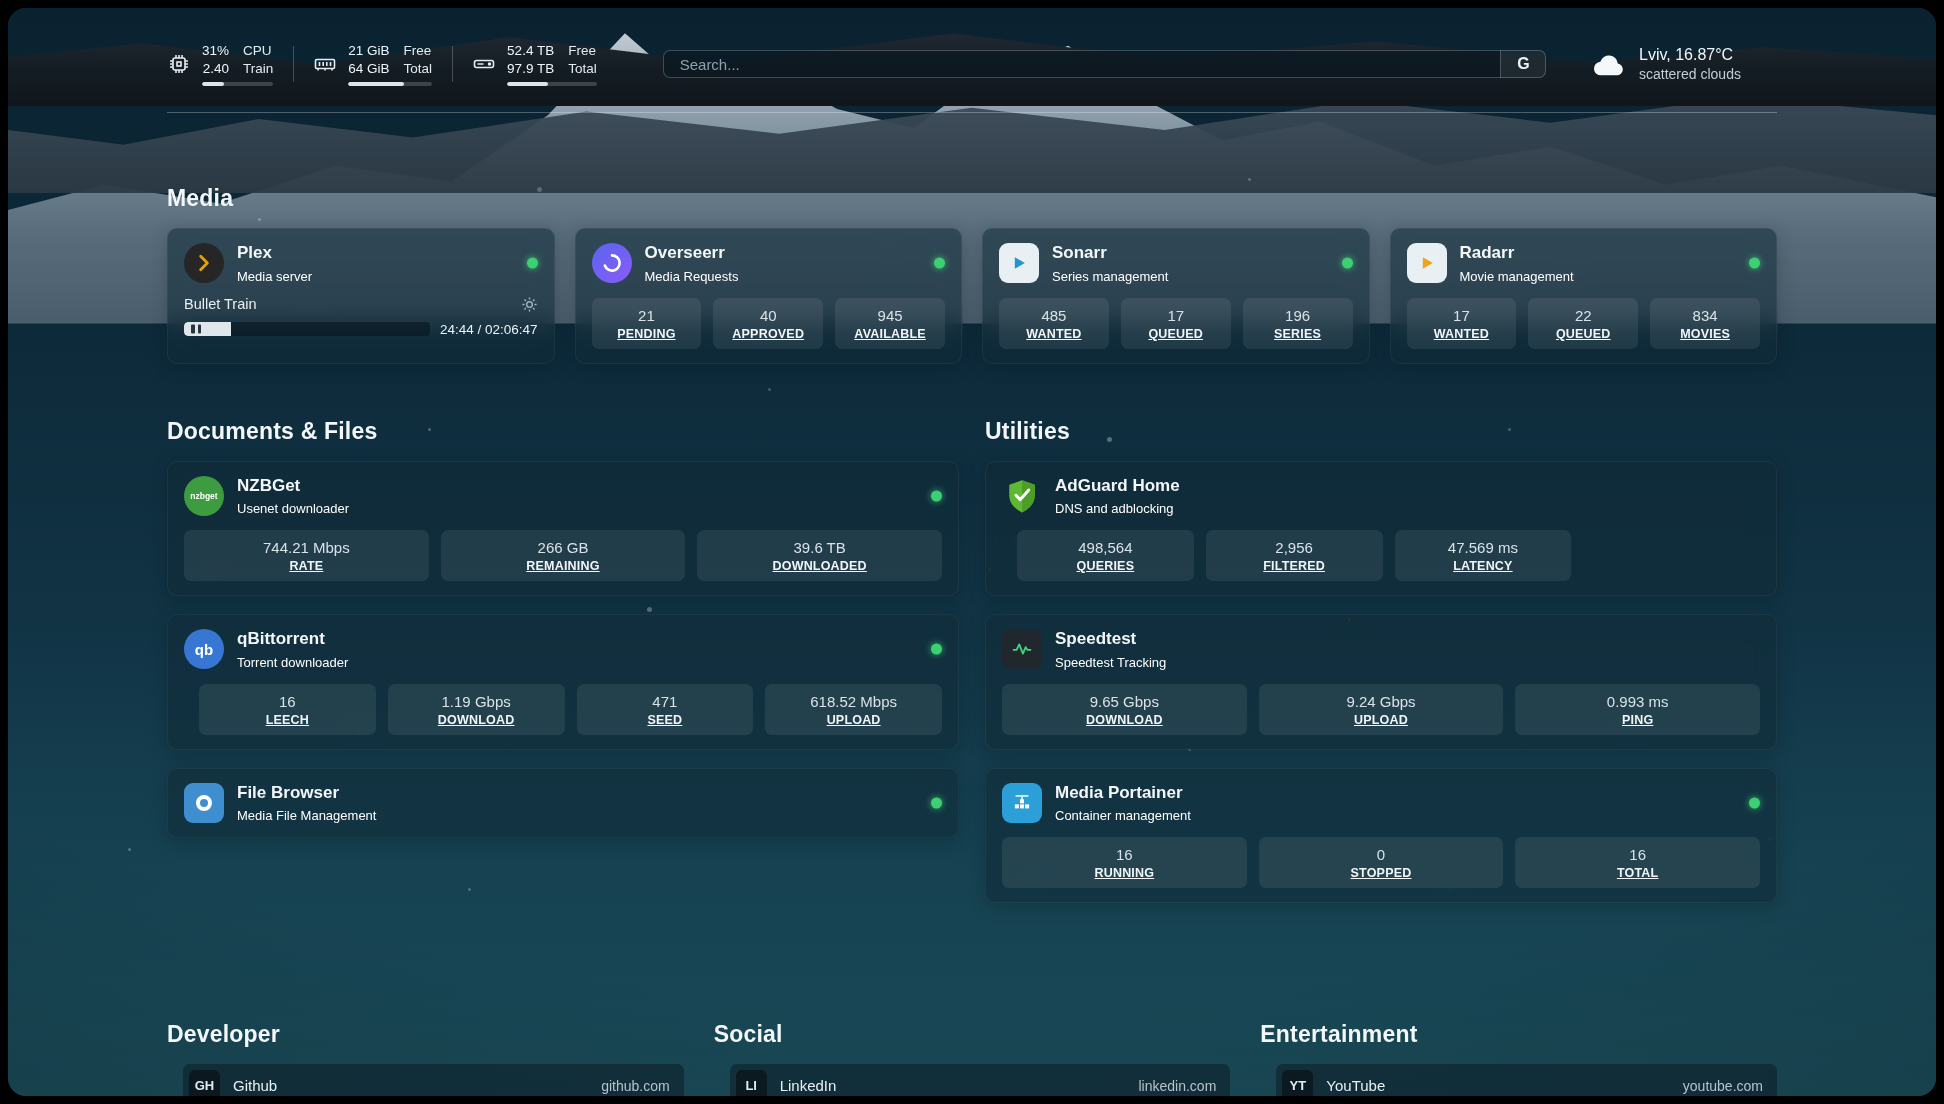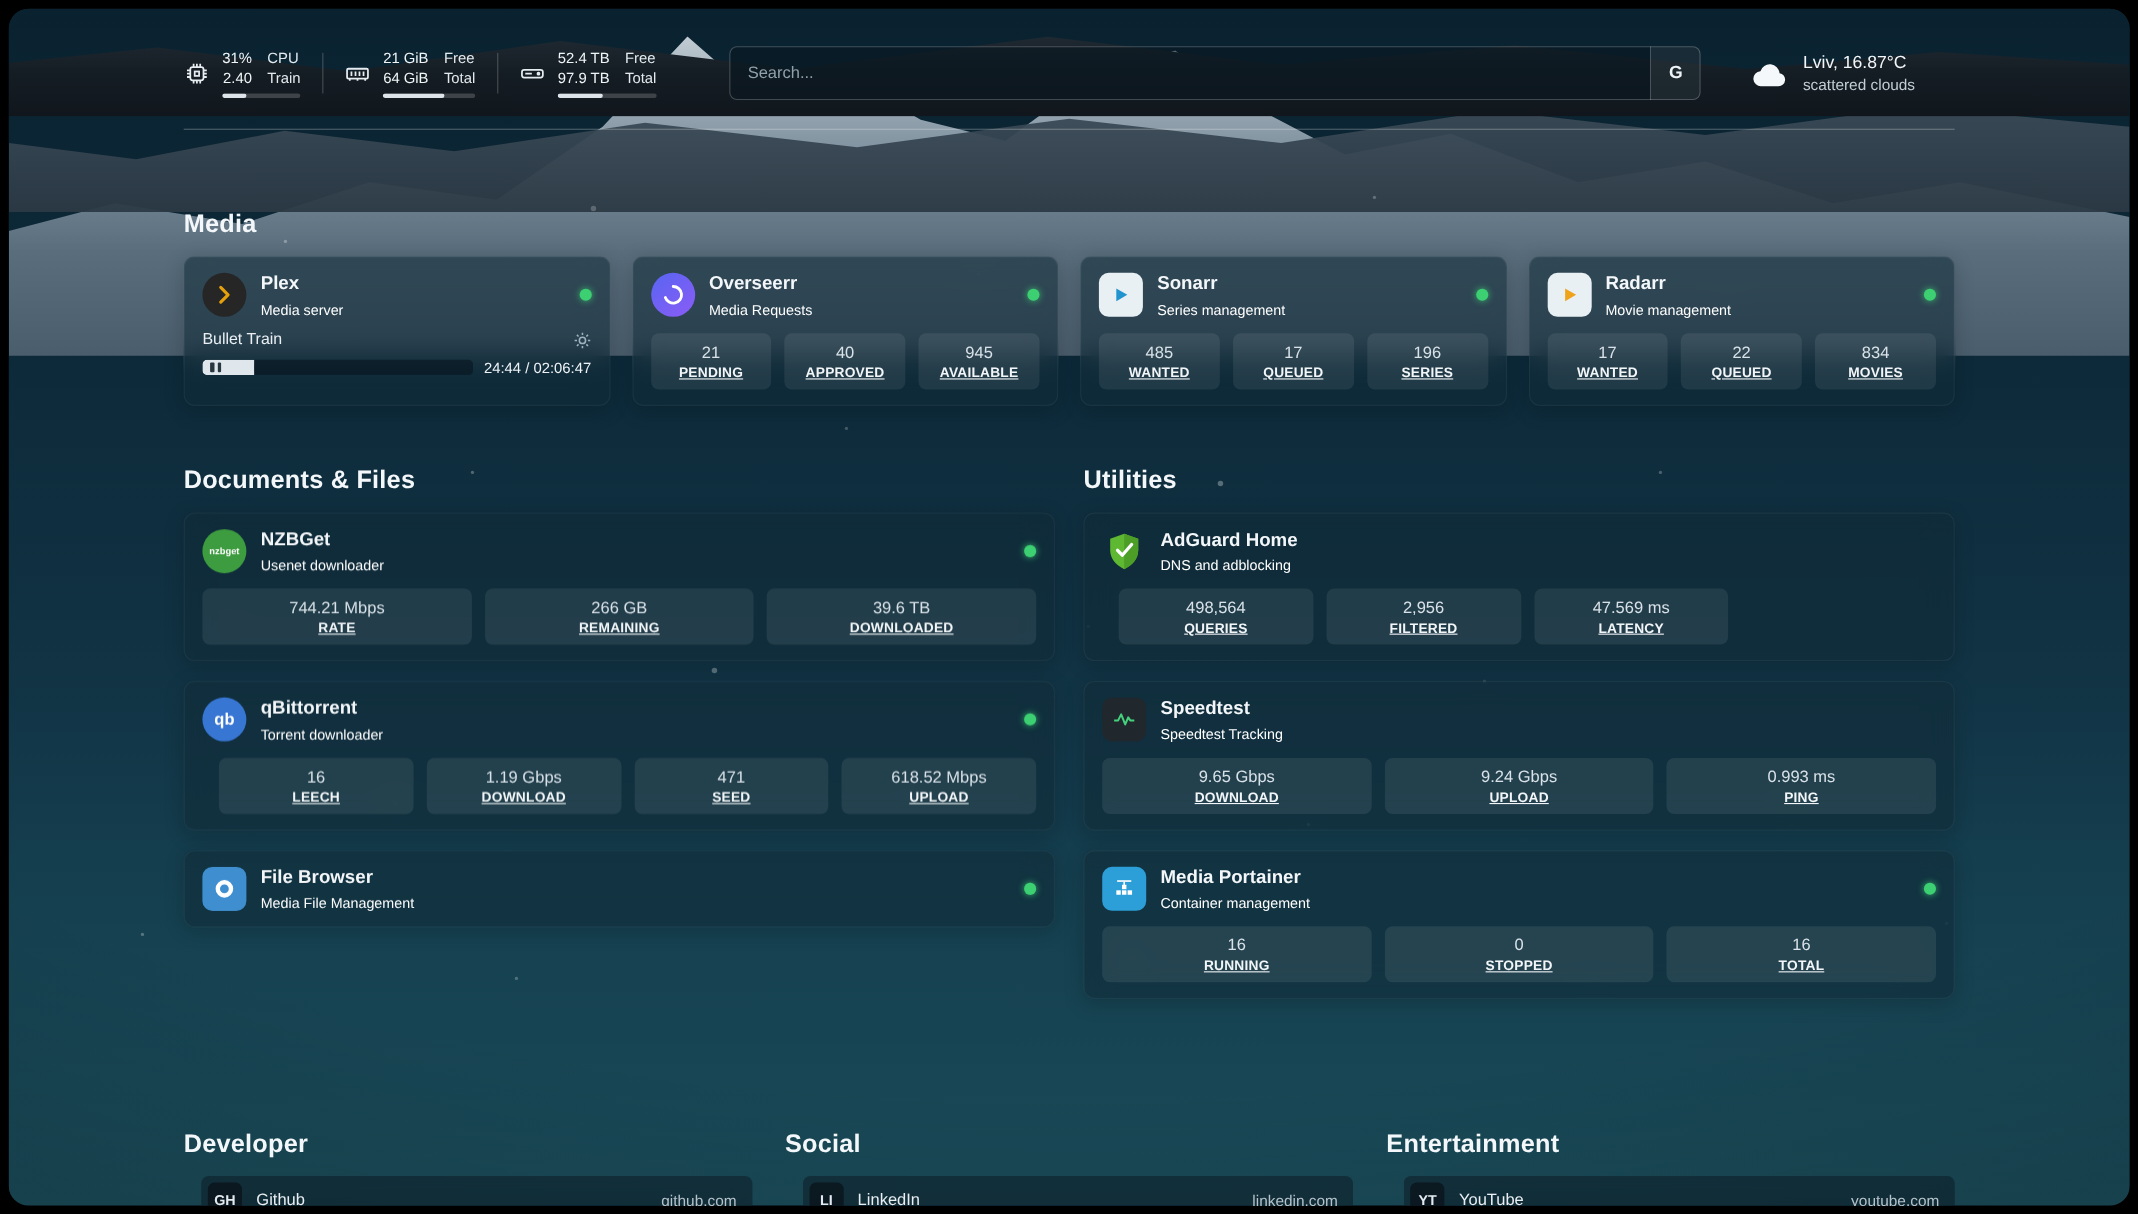--- a/index.html
+++ b/index.html
@@ -54,21 +54,21 @@
   .metric + .metric::before { content:""; position:absolute; left:0; top:4px; bottom:4px; width:1px; background:rgba(255,255,255,.22); }
   .metric svg { flex:none; }
   .metric-body { display:flex; flex-direction:column; }
   .metric-top { display:flex; gap:14px; }
   .metric-vals { display:flex; flex-direction:column; align-items:flex-end; font-size:13.5px; line-height:1.3; color:#f0f5f7; }
   .metric-labels { display:flex; flex-direction:column; font-size:13.5px; line-height:1.3; color:#e2eaee; }
   .pbar { margin-top:5px; height:4px; border-radius:2px; background:rgba(255,255,255,.18); overflow:hidden; }
   .pfill { height:100%; border-radius:2px; background:#dde5ea; }
 
   .search { flex:1; position:relative; }
-  .search input { width:100%; height:49px; background:rgba(8,22,31,.55); border:1px solid rgba(255,255,255,.22);
+  .search input { width:100%; height:28px; background:rgba(8,22,31,.55); border:1px solid rgba(255,255,255,.22);
     border-radius:7px; color:#e4ebef; padding:0 58px 0 16px; font-size:15px; outline:none;
     font-family:"Liberation Sans","DejaVu Sans",sans-serif; }
   .search input::placeholder { color:#8fa1ac; }
   .search-engine { position:absolute; right:0; top:0; bottom:0; width:46px; border:none;
     border-left:1px solid rgba(255,255,255,.20); background:rgba(255,255,255,.07); color:#eef3f6;
     font-weight:700; font-size:16px; border-radius:0 7px 7px 0; cursor:pointer;
     font-family:"Liberation Sans","DejaVu Sans",sans-serif; }
 
   .weather { display:flex; align-items:center; gap:13px; min-width:185px; }
   .weather-loc { font-size:16px; color:#f2f6f8; }

